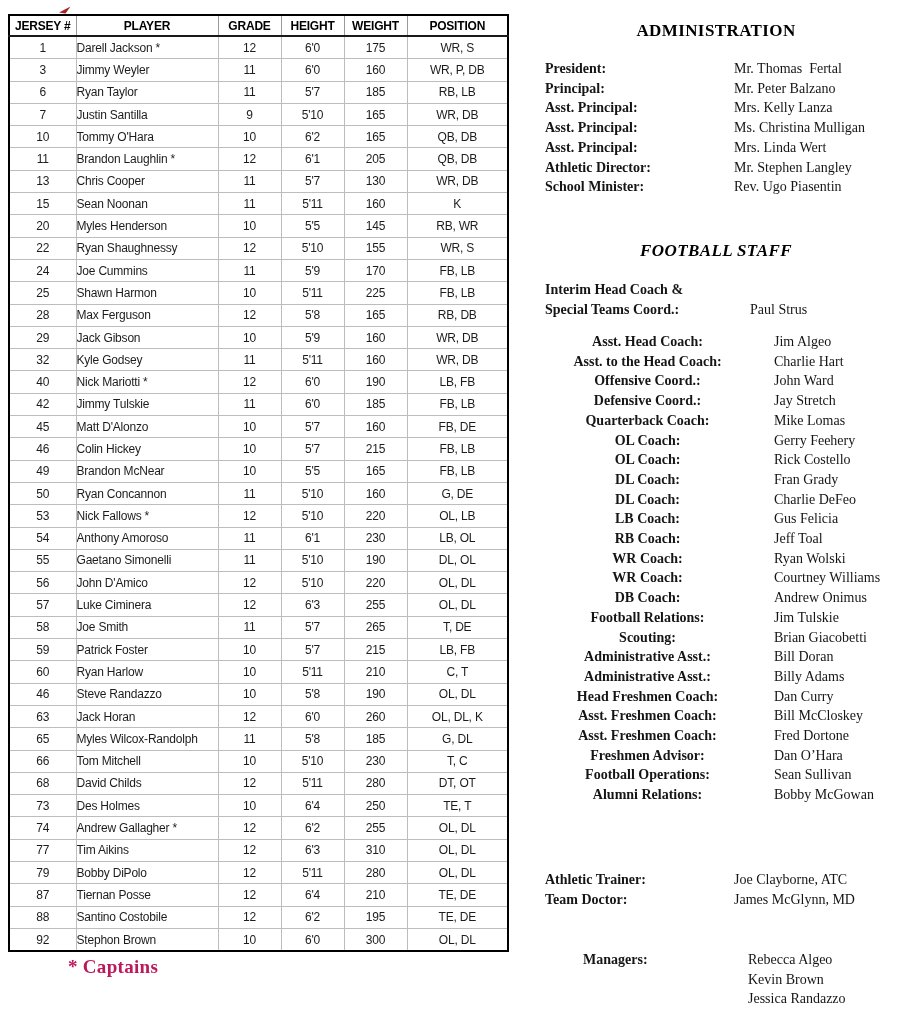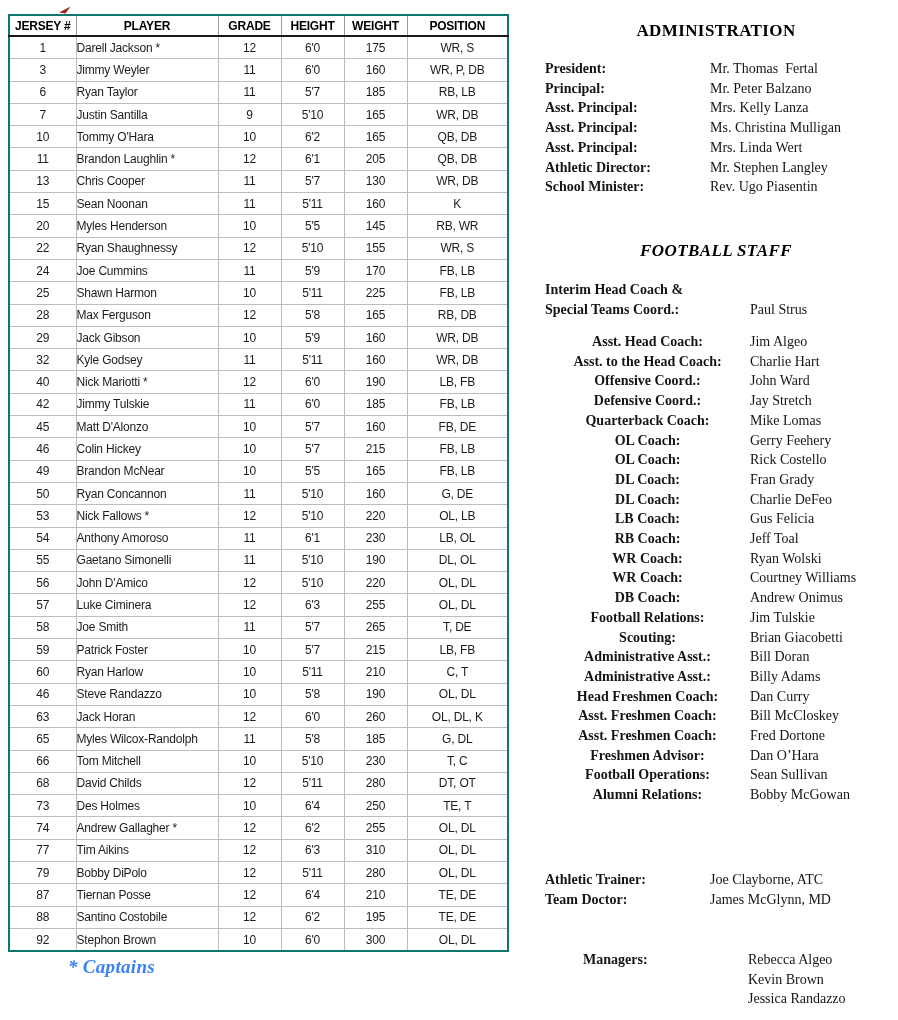--- a/index.html
+++ b/index.html
@@ -17,21 +17,21 @@
   .red-mark { position: absolute; left: 57px; top: 0; }
 
   
   table.roster {
     position: absolute;
     left: 8px;
     top: 14px;
     width: 499px;
     border-collapse: collapse;
     table-layout: fixed;
-    border: 2px solid #0f766e;
+    border: 2px solid #000000;
     font-size: 12px;
     letter-spacing: -0.2px;
     color: #1c1c1c;
   }
   table.roster th {
     font-size: 12px;
     font-weight: bold;
     color: #000;
     text-align: center;
     height: 17px;
@@ -50,24 +50,23 @@
     overflow: hidden;
   }
   table.roster td.cell-player { text-align: left; }
   table.roster th.col-player { text-align: center; }
 
   .captains-note {
     position: absolute;
     left: 68px;
     top: 956px;
     font-family: "Liberation Serif", serif;
-    font-style: italic;
     font-weight: bold;
     font-size: 19px;
-    color: #3b82f6;
+    color: #be185d;
     letter-spacing: 0.3px;
   }
 
   
   .right-col {
     position: absolute;
     left: 545px;
     top: 0;
     width: 345px;
     height: 1020px;
@@ -86,21 +85,21 @@
     color: #000;
   }
   .admin-title { top: 21px; }
   .staff-title { top: 241px; font-style: italic; }
 
   .pair-list { position: absolute; left: 0; width: 345px; }
   .admin-list { top: 59px; }
   .staff-list { top: 332px; text-align: center; }
   .medical-list { top: 870px; }
 
-  .pair-row { display: flex; line-height: 19.7px; }
+  .pair-row { display: flex; line-height: 19.7px; gap: 24px; }
   .pair-label { font-weight: bold; flex: 0 0 165px; white-space: pre-wrap; }
   .staff-list .pair-label, .hc-label { flex: 0 0 205px; }
   .pair-value { white-space: pre-wrap; }
 
   .hc-block { position: absolute; left: 0; top: 280px; width: 345px; }
   .hc-line { display: flex; line-height: 19.7px; }
   .hc-label { font-weight: bold; white-space: pre-wrap; }
 
   .managers-block { position: absolute; left: 0; top: 950px; width: 345px; display: flex; margin-left: 38px; }
   .managers-label { font-weight: bold; flex: 0 0 165px; line-height: 19.7px; }

